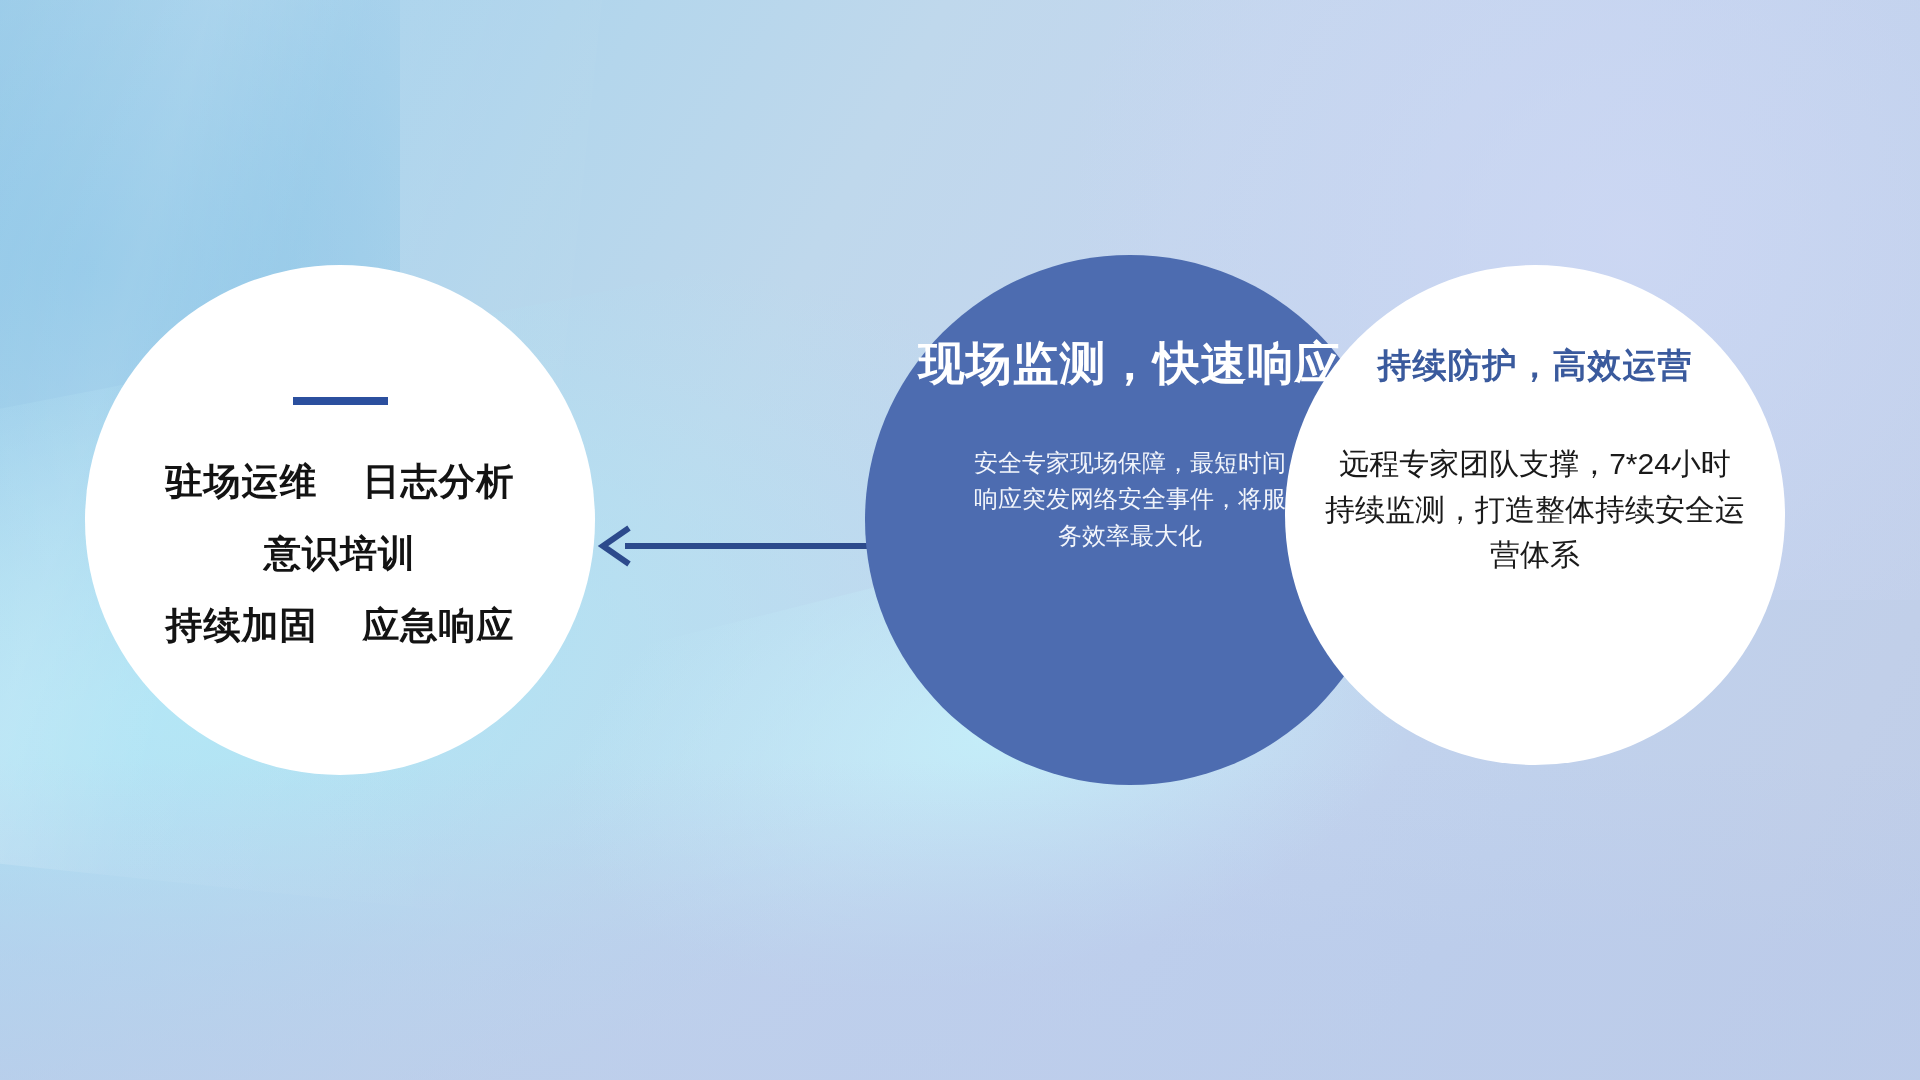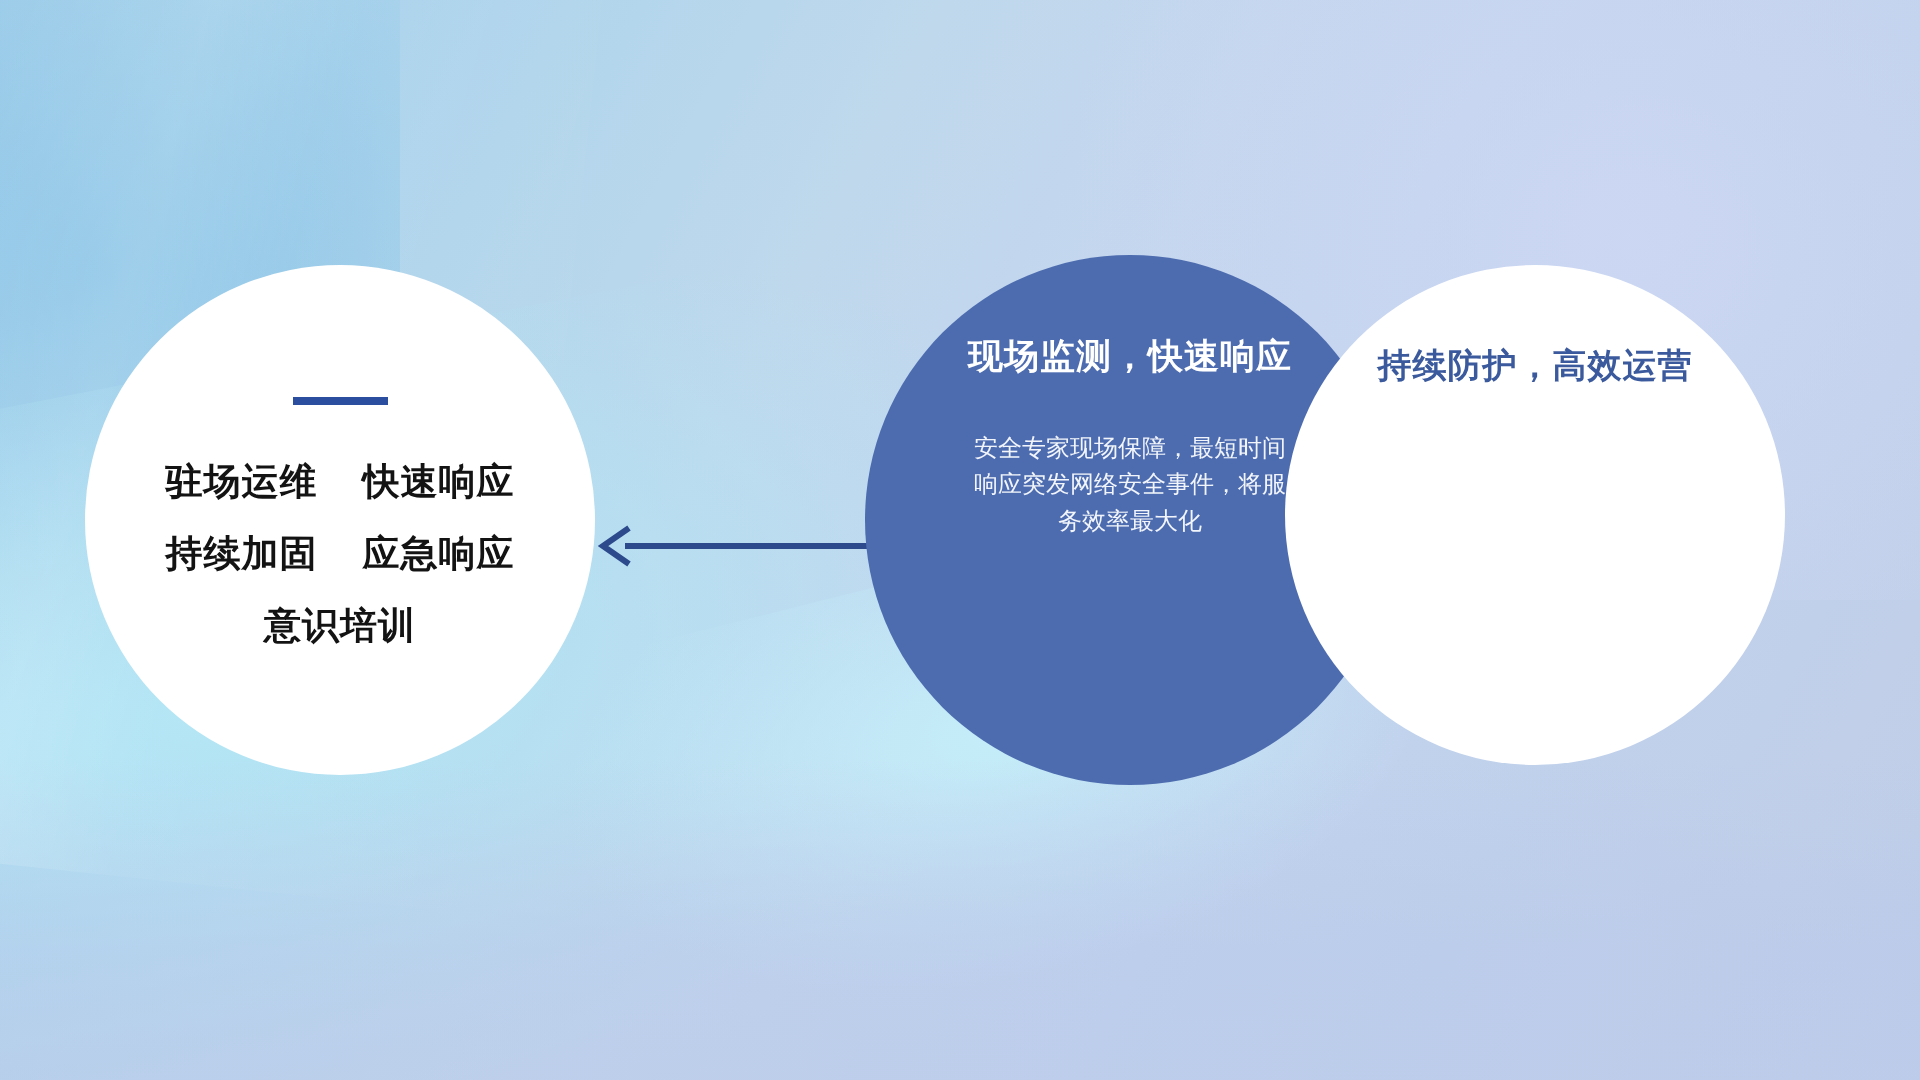--- a/index.html
+++ b/index.html
@@ -105,21 +105,21 @@
 
   #circle-mid {
     left:865px; top:255px; width:530px; height:530px;
     background:#4d6cb0;
     z-index:4;
     display:flex; flex-direction:column;
     align-items:center; justify-content:flex-start;
     padding-top:78px;
   }
   .mid-title {
-    font-size:35px; font-weight:bold; color:#ffffff;
+    font-size:46px; font-weight:bold; color:#ffffff;
     letter-spacing:1px; white-space:nowrap;
     margin-bottom:50px;
   }
   .mid-body {
     width:330px; text-align:center;
     font-size:24px; line-height:1.52; color:#f2f5fb;
   }
 
   #circle-right {
     left:1285px; top:265px; width:500px; height:500px;
@@ -151,33 +151,34 @@
   <div class="bg-glow-d"></div>
   <div class="bg-glow-a"></div>
   <div class="bg-glow-b"></div>
   <div class="bg-glow-e"></div>
   <div class="bg-sheen"></div>
 </div>
 
 <div class="circle" id="circle-left">
   <div class="dash"></div>
   <div class="left-lines">
-    <div class="left-line">驻场运维    快速响应</div>
+    <div class="left-line">驻场运维    日志分析</div>
+    <div class="left-line">意识培训</div>
     <div class="left-line">持续加固    应急响应</div>
-    <div class="left-line">意识培训</div>
   </div>
 </div>
 
 <div id="arrow">
   <svg width="275" height="62" viewBox="0 0 275 62" aria-hidden="true">
     <line x1="272" y1="31" x2="30" y2="31" stroke="#2c4a8c" stroke-width="6"></line>
     <polyline points="34,13 8,31 34,49" fill="none" stroke="#2c4a8c" stroke-width="6" stroke-linecap="butt" stroke-linejoin="miter"></polyline>
   </svg>
 </div>
 
 <div class="circle" id="circle-mid">
   <div class="mid-title">现场监测，快速响应</div>
   <div class="mid-body">安全专家现场保障，最短时间响应突发网络安全事件，将服务效率最大化</div>
 </div>
 
 <div class="circle" id="circle-right">
   <div class="right-title">持续防护，高效运营</div>
+  <div class="right-body">远程专家团队支撑，7*24小时持续监测，打造整体持续安全运营体系</div>
 </div>
 
 </body></html>

